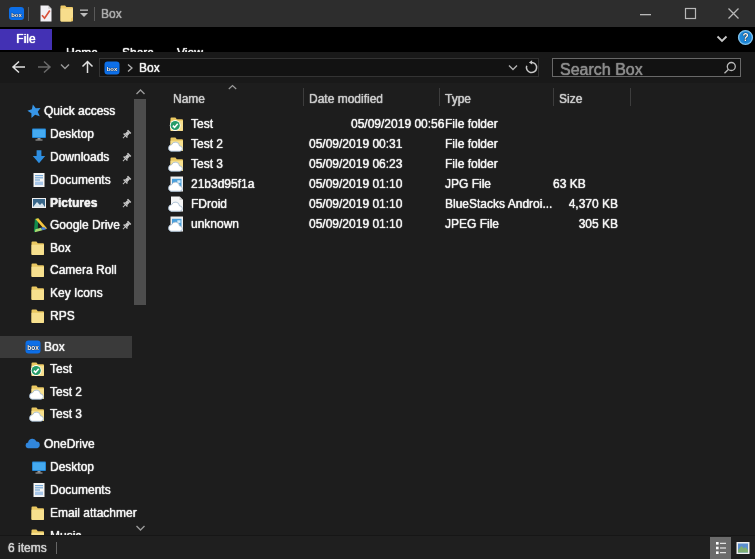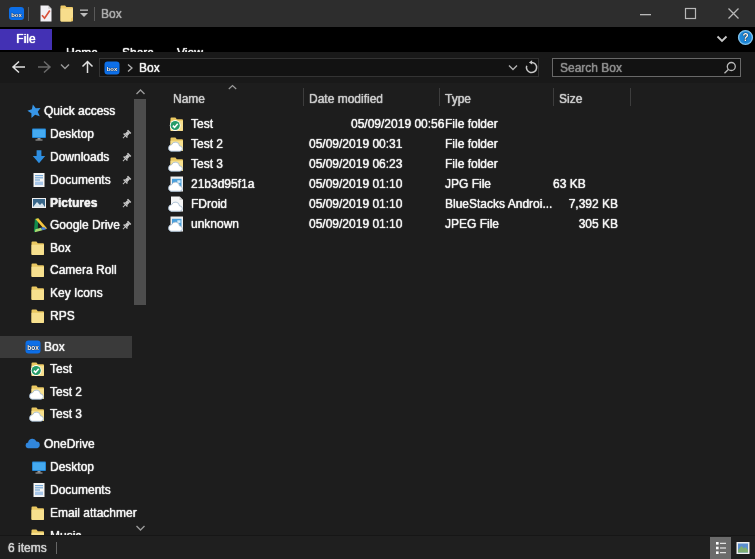--- a/index.html
+++ b/index.html
@@ -142,21 +142,21 @@
         <path d="M1 1.5 L5 5.5 L9 1.5" stroke="#b0b0b0" stroke-width="1.4" fill="none"></path>
       </svg>
     </div>
   <div class="abs" style="left:524px;top:60px;" id="addr-refresh">
       <svg width="15" height="15">
         <path d="M7.5 2.4 A5.1 5.1 0 1 1 2.7 5.8" stroke="#c8c8c8" stroke-width="1.5" fill="none"></path>
         <path d="M8.1 0.2 L4.9 2.4 L8.1 4.5 Z" fill="#c8c8c8"></path>
       </svg>
     </div>
   <div class="abs" id="searchfield"></div>
-  <div class="abs" style="left:560px;top:61px;font-size:12px;color:#8a8a8a;">Search Box</div>
+  <div class="abs" style="left:560px;top:61px;font-size:16px;color:#8a8a8a;">Search Box</div>
   <div class="abs" style="left:723px;top:61px;" id="search-mag">
       <svg width="14" height="14">
         <circle cx="8.3" cy="5.5" r="4" stroke="#b8b8b8" stroke-width="1.3" fill="none"></circle>
         <path d="M5.3 8.5 L1.5 12.3" stroke="#b8b8b8" stroke-width="1.3"></path>
       </svg>
     </div>
 
   <div class="abs" id="sidebar"></div>
   <div class="abs" style="left:0;top:336px;width:132px;height:22px;background:#3a3a3a;"></div>
   <div id="sbitems">
@@ -460,21 +460,21 @@
           <path d="M1 0.5 h8.5 l3.5 3.5 V15.5 H1 Z" fill="#f5f5f5"></path>
           <path d="M9.5 0.5 l3.5 3.5 H9.5 Z" fill="#cfcfcf"></path>
           <g transform="translate(-2.4,-4.3) scale(1.35)">
             <path d="M2.5 14.5 a2.5 2.5 0 0 1 .5-4.9 a3 3 0 0 1 5.8.9 a2 2 0 0 1 .2 4 Z" fill="#ffffff" stroke="#9db6cd" stroke-width="0.6"></path>
           </g>
         </svg>
       </div>
     <div class="frow" style="left:191px;top:194px;">FDroid</div>
     <div class="frow" style="left:309px;top:194px;">05/09/2019 01:10</div>
     <div class="frow" style="left:445px;top:194px;">BlueStacks Androi...</div>
-    <div class="frow" style="left:553px;top:194px;width:65px;text-align:right;">7,392 KB</div>
+    <div class="frow" style="left:553px;top:194px;width:65px;text-align:right;">4,370 KB</div>
 
     <div class="abs" style="left:170px;top:216px;">
         <svg width="16" height="16">
           <rect x="0.5" y="0.5" width="12.5" height="15" fill="#f0f0f0"></rect>
           <rect x="2" y="2.8" width="9.5" height="10" fill="#4aa0dc"></rect>
           <rect x="7.3" y="4.3" width="3.2" height="2.6" fill="#d6ecf8"></rect>
           <path d="M2 12.8 L5.3 8.2 L7.4 10.4 L8.9 8.8 L11.5 12.8 Z" fill="#dceef8"></path>
           <g transform="translate(-2.4,-4.3) scale(1.35)">
             <path d="M2.5 14.5 a2.5 2.5 0 0 1 .5-4.9 a3 3 0 0 1 5.8.9 a2 2 0 0 1 .2 4 Z" fill="#ffffff" stroke="#9db6cd" stroke-width="0.6"></path>
           </g>

